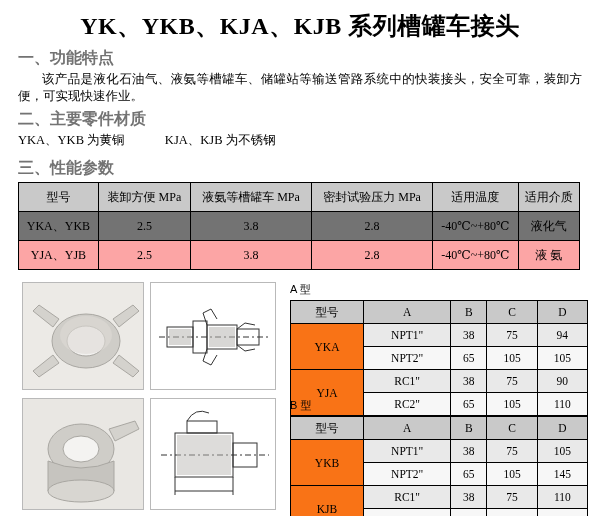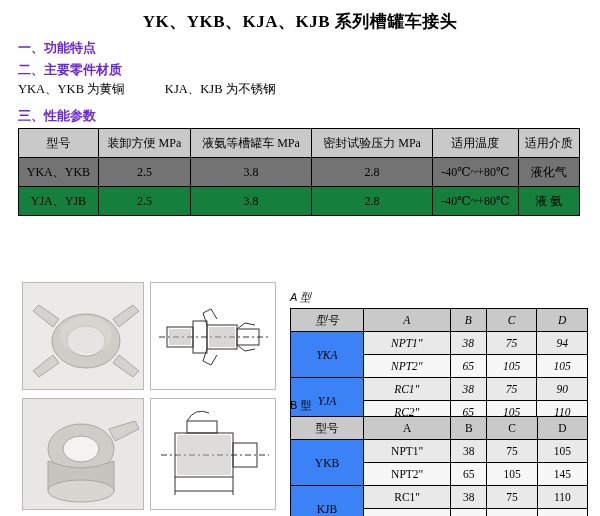--- a/index.html
+++ b/index.html
@@ -16,30 +16,30 @@
     overflow: hidden;
   }
   .page {
     position: relative;
     width: 600px;
     height: 516px;
     padding: 0;
   }
   .title {
     text-align: center;
-    font-size: 17px;
+    font-size: 24px;
     font-weight: bold;
     letter-spacing: 0.5px;
     margin: 10px 0 6px 0;
     font-family: "Liberation Serif", "DejaVu Serif", serif;
   }
   .section-head {
-    color: #6d28d9;
+    color: #737373;
     font-weight: bold;
-    font-size: 13px;
+    font-size: 16px;
     margin: 4px 0 2px 18px;
     font-family: Liberation Serif, serif;
   }
   .para {
     font-size: 12.5px;
     line-height: 17px;
     margin: 0 18px 0 18px;
     text-indent: 24px;
     text-align: justify;
   }
@@ -68,21 +68,21 @@
     font-family: "Liberation Serif", "DejaVu Serif", serif;
   }
   table.spec thead th {
     background: #c9c9c9;
     font-size: 12px;
   }
   table.spec tbody td {
     background: #737373;
   }
   table.spec tbody tr.alt td {
-    background: #15803d;
+    background: #fca5a5;
   }
 
   
   .dim-block {
     position: absolute;
   }
   .dim-label {
     font-size: 11px;
     margin-bottom: 3px;
     font-family: "Liberation Sans", sans-serif;
@@ -102,21 +102,21 @@
   table.dim thead th {
     background: #c9c9c9;
   }
   table.dim tbody td {
     background: #e9e9e9;
   }
   table.dim tbody tr.alt td {
     background: #f7f7f7;
   }
   table.dim td.model {
-    background: #3b82f6;
+    background: #f97316;
   }
 
   
   .panel {
     position: absolute;
     border: 1px solid #b9b9b9;
     box-sizing: border-box;
     overflow: hidden;
   }
   .photo {
@@ -127,20 +127,21 @@
   }
 </style>
 </head>
 <body>
 
 <div class="page">
 
   <div class="title">YK、YKB、KJA、KJB 系列槽罐车接头</div>
 
   <div class="section-head">一、功能特点</div>
+  <div class="para">该产品是液化石油气、液氨等槽罐车、储罐站等输送管路系统中的快装接头，安全可靠，装卸方便，可实现快速作业。</div>
 
   <div class="section-head">二、主要零件材质</div>
   <div class="plain">
     <span>YKA、YKB 为黄铜</span>
     <span class="spacer-wide"></span>
     <span>KJA、KJB 为不锈钢</span>
   </div>
 
   <div class="section-head">三、性能参数</div>
 
@@ -233,21 +234,21 @@
         <line x1="82" y1="78" x2="82" y2="96"></line>
         <line x1="24" y1="92" x2="82" y2="92"></line>
         <path d="M36 22 Q44 8 58 14"></path>
       </g>
       <g fill="#bcbab6" opacity="0.5">
         <rect x="26" y="36" width="54" height="40"></rect>
       </g>
     </svg>
   </div>
 
-  <div class="dim-block" style="left:290px; top:280px;font-style:italic;">
+  <div class="dim-block" style="left:290px; top:272px;">
     <div class="dim-label">A 型</div>
     <table class="dim">
       <thead>
         <tr>
           <th style="width:70px;">型号</th>
           <th>A</th>
           <th>B</th>
           <th>C</th>
           <th>D</th>
         </tr>

